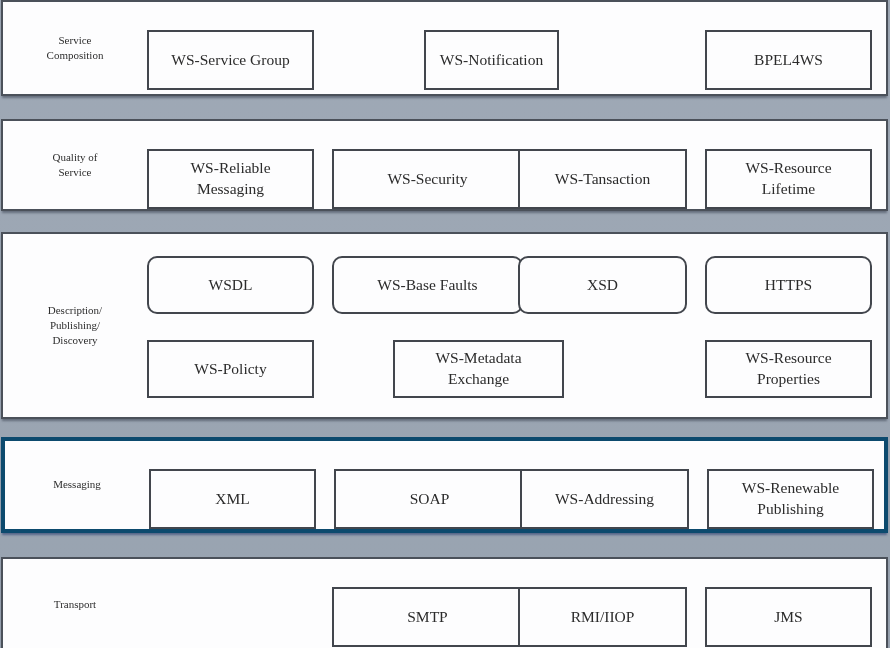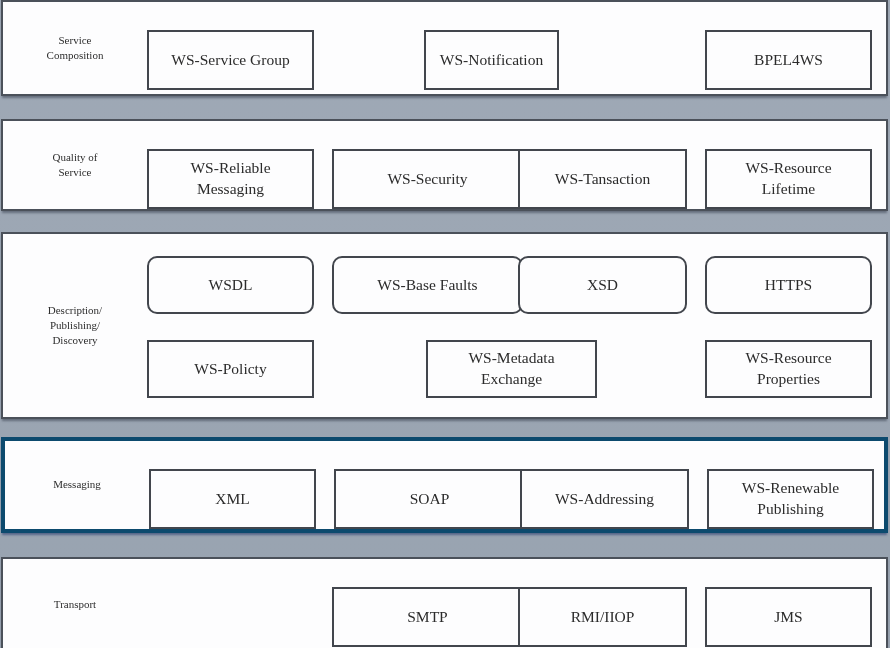--- a/index.html
+++ b/index.html
@@ -52,21 +52,21 @@
   #layer-1 { top: 119px; height: 92px;  }
   #layer-2 { top: 232px; height: 187px; }
   #layer-3 { top: 437px; height: 96px;  }
   #layer-4 { top: 557px; height: 95px;  }
   
   .c1 { left: 144px; width: 167px; }
   .c2 { left: 329px; width: 191px; }
   .c3 { left: 515px; width: 169px; }
   .c4 { left: 702px; width: 167px; }
   .c2wide { left: 421px; width: 135px; } 
-  .cmid  { left: 423px; width: 171px; } 
+  .cmid  { left: 390px; width: 171px; } 
   
   .r-single { top: 28px; height: 60px; }
   .r3a { top: 22px;  height: 58px; border-radius: 10px; }
   .r3b { top: 106px; height: 58px; }
 </style>
 </head>
 <body>
 
 <div class="layer" id="layer-0">
   <div class="layer-label">Service

